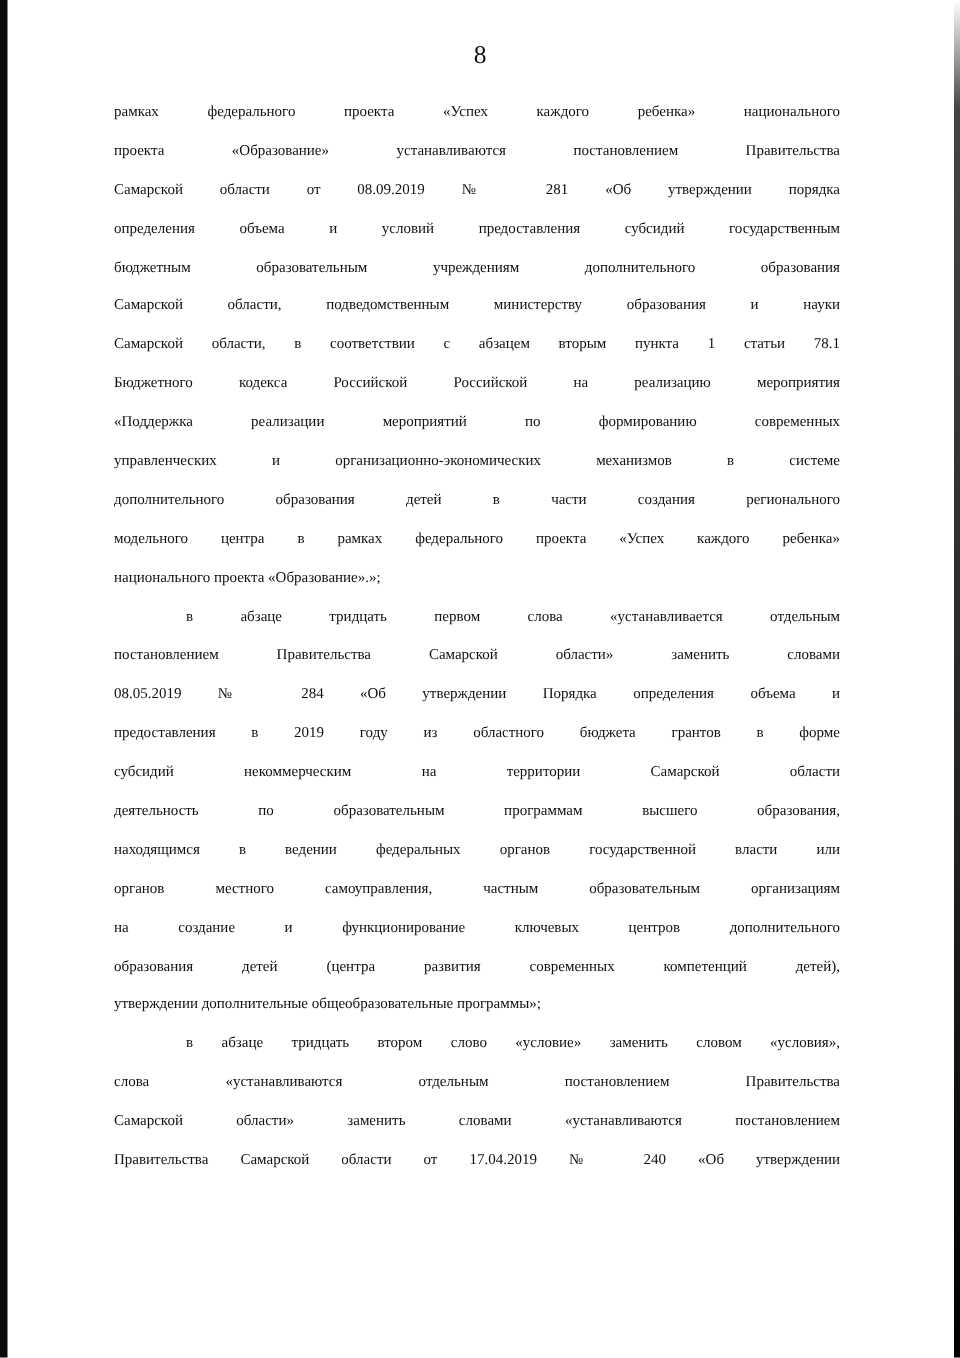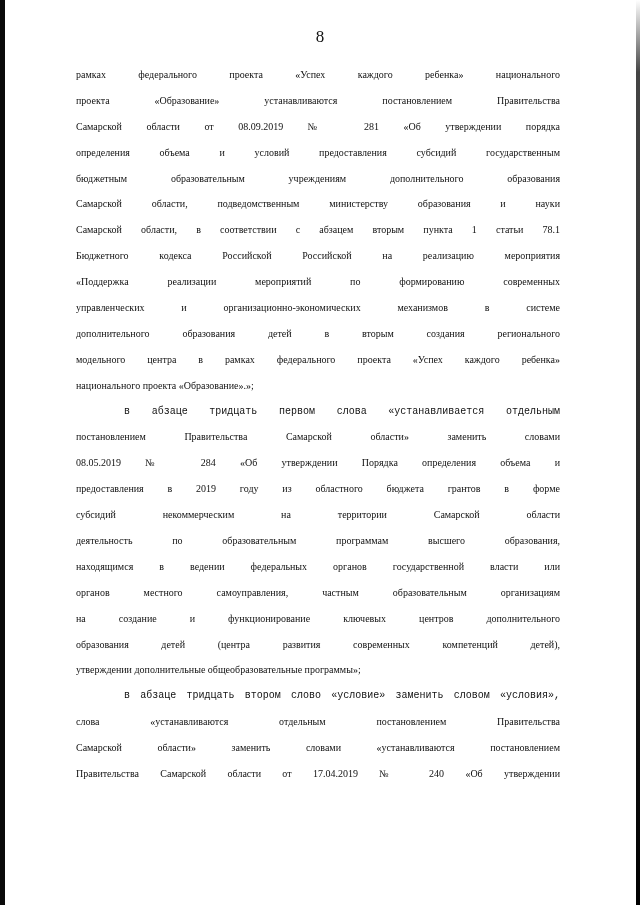--- a/index.html
+++ b/index.html
@@ -54,21 +54,20 @@
       white-space: nowrap;
       text-align: justify;
       text-align-last: justify;
       overflow: hidden;
     }
     .line.last {
       text-align-last: left;
     }
     .line.indent {
       padding-left: 48px;
-      font-family: Liberation Mono, monospace;
     }
   </style>
 </head>
 <body>
 
 <div class="scan-edge-left"></div>
 <div class="scan-edge-right"></div>
 
 <div class="page-number">8</div>
 
@@ -78,21 +77,21 @@
     <span class="line">рамках федерального проекта «Успех каждого ребенка» национального</span>
     <span class="line">проекта «Образование» устанавливаются постановлением Правительства</span>
     <span class="line">Самарской области от 08.09.2019 № 281 «Об утверждении порядка</span>
     <span class="line">определения объема и условий предоставления субсидий государственным</span>
     <span class="line">бюджетным образовательным учреждениям дополнительного образования</span>
     <span class="line">Самарской области, подведомственным министерству образования и науки</span>
     <span class="line">Самарской области, в соответствии с абзацем вторым пункта 1 статьи 78.1</span>
     <span class="line">Бюджетного кодекса Российской Российской на реализацию мероприятия</span>
     <span class="line">«Поддержка реализации мероприятий по формированию современных</span>
     <span class="line">управленческих и организационно-экономических механизмов в системе</span>
-    <span class="line">дополнительного образования детей в вторым создания регионального</span>
+    <span class="line">дополнительного образования детей в части создания регионального</span>
     <span class="line">модельного центра в рамках федерального проекта «Успех каждого ребенка»</span>
     <span class="line last">национального проекта «Образование».»;</span>
   </div>
 
   <div>
     <span class="line indent">в абзаце тридцать первом слова «устанавливается отдельным</span>
     <span class="line">постановлением Правительства Самарской области» заменить словами</span>
     <span class="line">08.05.2019 № 284 «Об утверждении Порядка определения объема и</span>
     <span class="line">предоставления в 2019 году из областного бюджета грантов в форме</span>
     <span class="line">субсидий некоммерческим на территории Самарской области</span>

